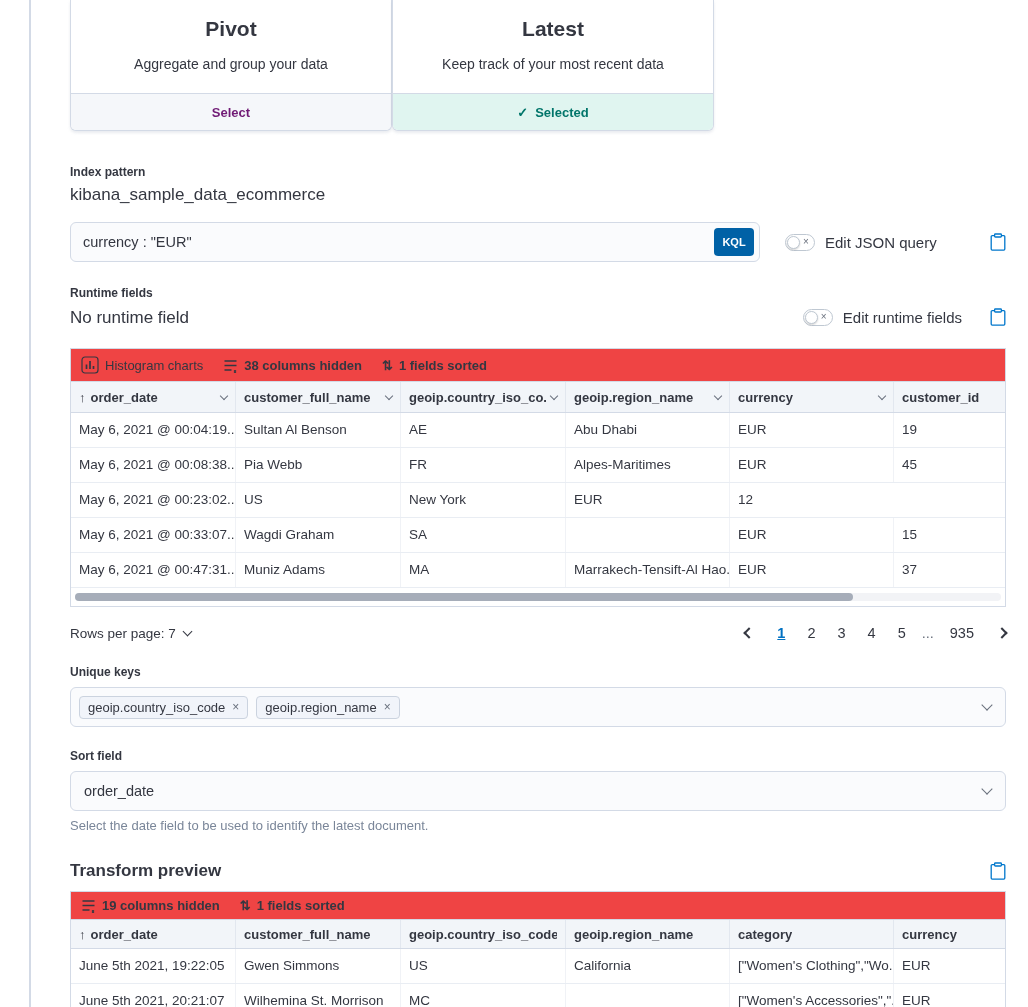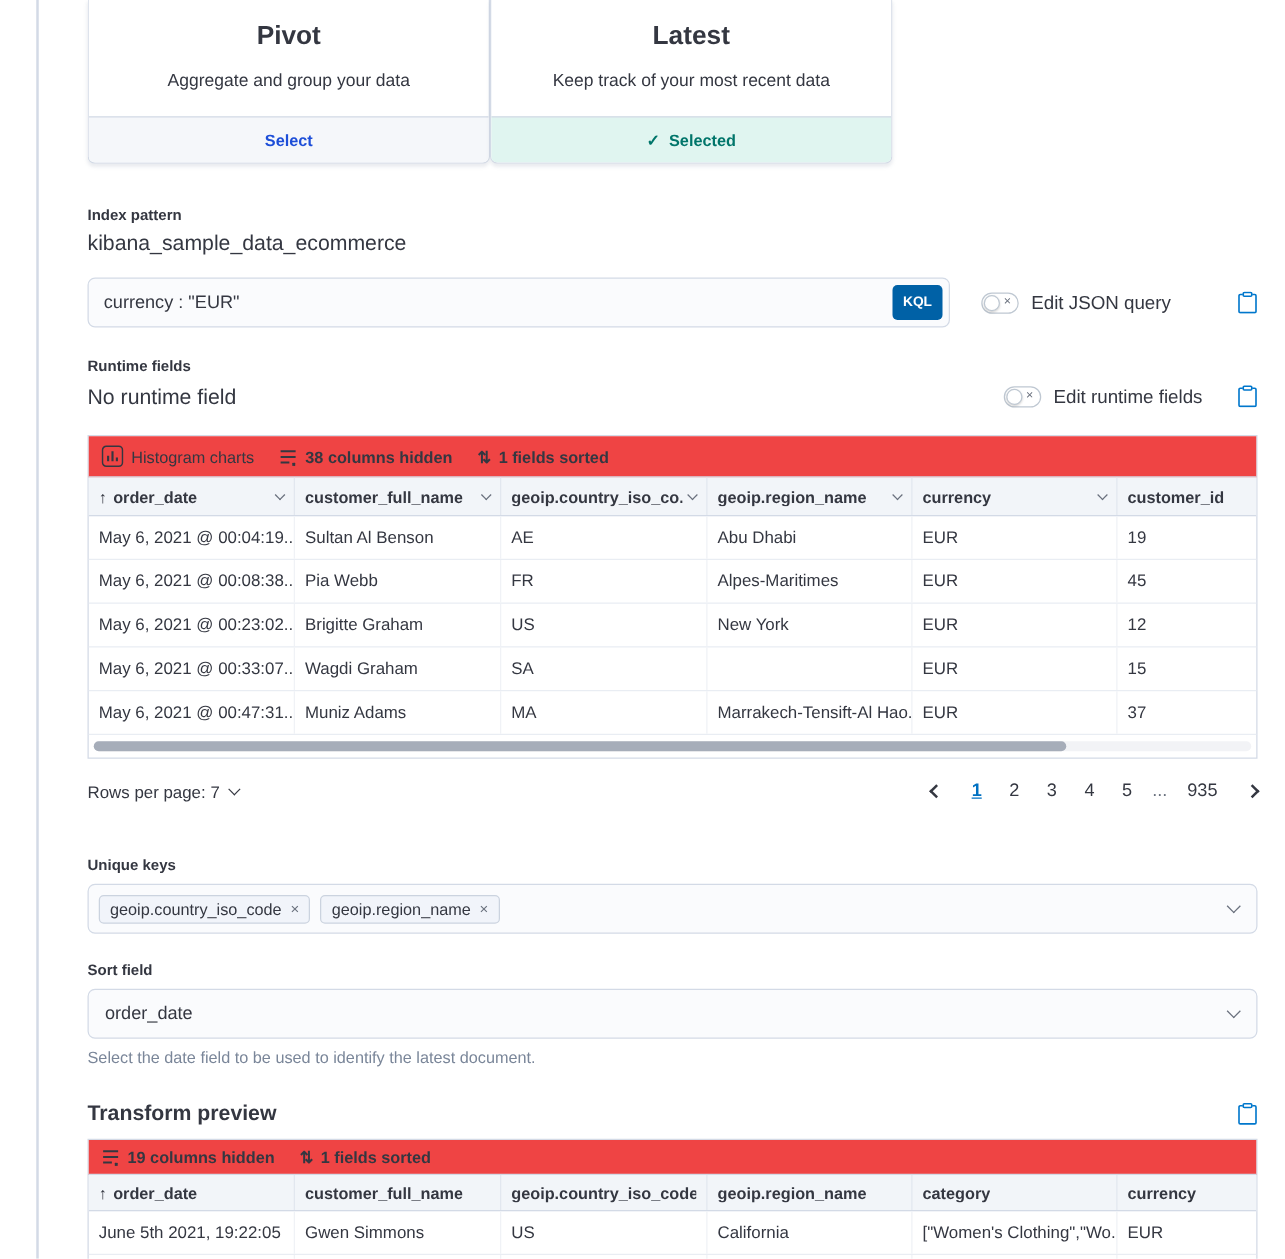--- a/index.html
+++ b/index.html
@@ -12,21 +12,21 @@
   .content { position:absolute; left:70px; top:0; width:936px; }
 
   
   .cards-row { display:flex; }
   .card { width:322px; background:#fff; border:1px solid #D3DAE6; border-top:none;
           border-radius:0 0 6px 6px; box-shadow:0 2px 3px rgba(152,162,179,.2); overflow:hidden; }
   .card-title { font-size:21px; font-weight:700; text-align:center; padding-top:17px; }
   .card-desc { font-size:14px; text-align:center; margin-top:15px; padding-bottom:21px; }
   .card-footer { border-top:1px solid #D3DAE6; height:37px; display:flex; align-items:center;
                  justify-content:center; gap:7px; font-size:13px; font-weight:700; cursor:pointer; }
-  .footer-select { background:#F5F7FA; color:#1d4ed8; }
+  .footer-select { background:#F5F7FA; color:#701a75; }
   .footer-selected { background:#E0F5F0; color:#00756A; }
   .check-glyph { font-size:13px; font-weight:700; }
 
   .field-label { font-size:12px; font-weight:700; color:#343741; }
   .field-value { font-size:17px; margin-top:6px; }
   .sec-index { margin-top:34px; }
 
   
   .query-row { display:flex; align-items:center; margin-top:17px; }
   .query-bar { position:relative; width:690px; height:40px; border:1px solid #D3DAE6; border-radius:6px;
@@ -82,21 +82,21 @@
               transform:rotate(45deg); margin-top:-4px; }
   .pages { display:flex; align-items:center; gap:10px; margin-left:auto; font-size:14.5px; }
   .page-num { padding:2px 6px; cursor:pointer; }
   .page-num.active { color:#0071C2; font-weight:700; text-decoration:underline; }
   .page-ellipsis { color:#69707D; }
   .pg-chev { width:8px; height:8px; display:inline-block; cursor:pointer; }
   .pg-prev { border-left:2px solid #343741; border-bottom:2px solid #343741; transform:rotate(45deg); margin-right:8px;}
   .pg-next { border-right:2px solid #343741; border-top:2px solid #343741; transform:rotate(45deg); margin-left:8px;}
 
   
-  .sec-keys { margin-top:42px; }
+  .sec-keys { margin-top:22px; }
   .combo { border:1px solid #D3DAE6; border-radius:6px; min-height:40px; background:#FAFBFD;
            display:flex; align-items:center; gap:8px; padding:0 14px 0 8px; margin-top:8px; cursor:pointer; }
   .combo-chev { width:8px; height:8px; border-right:1.7px solid #69707D; border-bottom:1.7px solid #69707D;
                 transform:rotate(45deg); margin-left:auto; margin-top:-4px; flex:none; }
   .pill { background:#F1F4FA; border:1px solid #CBD3DF; border-radius:4px; padding:3px 8px; font-size:13px;
           display:flex; align-items:center; gap:7px; white-space:nowrap; }
   .pill .pill-x { color:#69707D; font-size:12px; cursor:pointer; line-height:1; }
   .combo-value { font-size:14.5px; padding-left:5px; }
   .sec-sort { margin-top:22px; }
   .help-text { margin-top:7px; font-size:13px; color:#7A8699; }
@@ -241,21 +241,20 @@
       <div class="grid-row cols">
         <div class="gcell">May 6, 2021 @ 00:08:38...</div>
         <div class="gcell">Pia Webb</div>
         <div class="gcell">FR</div>
         <div class="gcell">Alpes-Maritimes</div>
         <div class="gcell">EUR</div>
         <div class="gcell">45</div>
       </div>
       <div class="grid-row cols">
         <div class="gcell">May 6, 2021 @ 00:23:02...</div>
-        <div class="gcell">Brigitte Graham</div>
         <div class="gcell">US</div>
         <div class="gcell">New York</div>
         <div class="gcell">EUR</div>
         <div class="gcell">12</div>
       </div>
       <div class="grid-row cols">
         <div class="gcell">May 6, 2021 @ 00:33:07...</div>
         <div class="gcell">Wagdi Graham</div>
         <div class="gcell">SA</div>
         <div class="gcell"></div>

